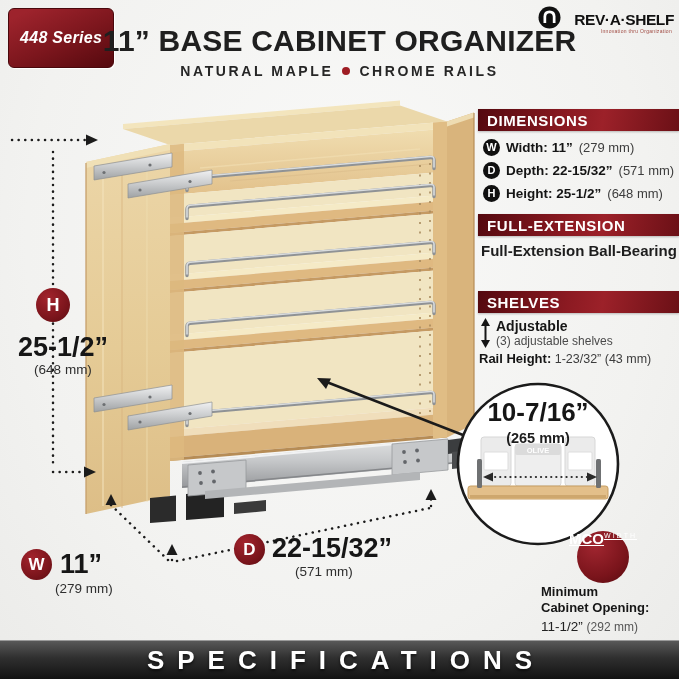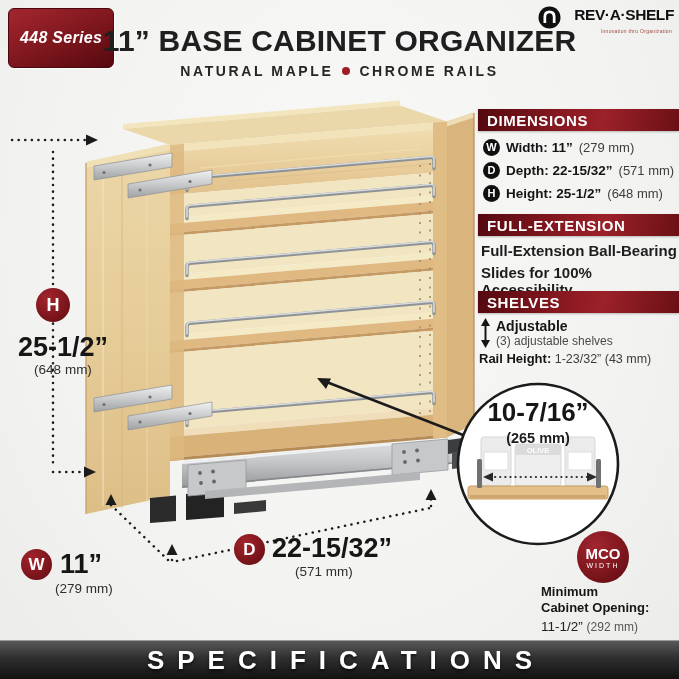--- a/index.html
+++ b/index.html
@@ -10,21 +10,21 @@
   }
   .abs{position:absolute;}
   
   .series-badge{
     left:8px;top:8px;padding:20px 11px;border-radius:6px;
     background:linear-gradient(155deg,#9d232c 10%,#7c161d 55%,#55090e 100%);
     border:1px solid #4a080c; box-shadow:1px 1px 0 rgba(255,255,255,.9);
     color:#fff;font-style:italic;font-weight:700;font-size:16px;letter-spacing:.3px;
   }
   .logo{right:5px;top:6px;display:flex;flex-direction:column;align-items:flex-end;}
-  .logo-row{display:flex;align-items:flex-start;gap:13px;}
+  .logo-row{display:flex;align-items:flex-end;gap:13px;}
   .logo-name{font-weight:700;font-size:15.5px;letter-spacing:-.4px;color:#101010;}
   .logo-tag{font-size:5px;color:#a04a42;margin-top:-1px;margin-right:2px;letter-spacing:.3px;}
   .title{left:0;right:0;top:24px;text-align:center;font-weight:700;font-size:30px;color:#1f1f1f;letter-spacing:.2px;}
   .subtitle{left:0;right:0;top:63px;display:flex;justify-content:center;align-items:center;gap:9px;
     font-weight:700;font-size:14px;letter-spacing:2.6px;color:#262626;}
   .subtitle .dot{width:8px;height:8px;border-radius:50%;background:#9e1c23;}
   
   .bar{
     left:478px;width:201px;height:22px;display:flex;align-items:center;
     background:linear-gradient(100deg,#54090f 0%,#8c1a22 45%,#9c2129 62%,#6b1016 100%);
@@ -42,21 +42,21 @@
   .sh-rail{left:479px;font-size:12.5px;color:#3c3c3c;white-space:nowrap;}
   .sh-rail b{font-size:13px;color:#151515;}
   
   .m-badge{border-radius:50%;background:radial-gradient(circle at 35% 30%,#a3242d,#7c151c 60%,#5c0c11);
     color:#fff;font-weight:700;display:flex;align-items:center;justify-content:center;}
   .big-val{font-weight:700;font-size:27px;color:#161616;white-space:nowrap;}
   .sm-val{font-size:13.5px;color:#2e2e2e;white-space:nowrap;}
   
   .mco-circle{left:577px;top:531px;width:52px;height:52px;border-radius:50%;
     background:radial-gradient(circle at 35% 28%,#a12630,#7a141b 62%,#560a0f);
-    display:flex;flex-direction:column;align-items:center;justify-content:center;color:#fff;}
+    display:flex;flex-direction:row;justify-content:center;color:#fff;text-decoration:underline;}
   .mco-abbr{font-weight:700;font-size:15px;line-height:15px;}
   .mco-sub{font-size:7px;letter-spacing:2px;margin-top:1px;}
   .mco-text{left:541px;top:584px;width:124px;text-align:left;}
   .mco-l{font-weight:700;font-size:13px;color:#161616;line-height:15.5px;}
   .mco-v{margin-top:4px;font-size:13.5px;color:#222;}
   .mco-v small{font-size:12px;color:#555;}
   
   .footer{
     left:0;top:640px;width:679px;height:39px;display:flex;align-items:center;justify-content:center;
     background:linear-gradient(180deg,#585858 0%,#2f2f2f 45%,#121212 100%);
@@ -284,23 +284,20 @@
   </div>
   <div class="abs dim-row" style="top:183px">
     <span class="dim-ic">H</span>
     <span class="dim-b"><span>Height:</span>
       <span>25-1/2”</span></span>
     <span class="dim-m">(648 mm)</span>
   </div>
 
   <div class="abs bar" style="top:214px">FULL-EXTENSION</div>
   <div class="abs fe-line" style="top:242px">Full-Extension Ball-Bearing</div>
-  <div class="abs fe-line" style="top:264px">
-    <span>Slides for </span><span>100%</span><span> Accessibility</span>
-  </div>
 
   <div class="abs bar" style="top:291px">SHELVES</div>
   <span class="abs" style="left:480px;top:318px">
     <svg width="11" height="30" viewBox="0 0 11 30">
       <line x1="5.5" y1="6" x2="5.5" y2="24" stroke="#161616" stroke-width="2"></line>
       <polygon points="5.5,0 1,8 10,8" fill="#161616"></polygon>
       <polygon points="5.5,30 1,22 10,22" fill="#161616"></polygon>
     </svg>
   </span>
   <div class="abs sh-adj" style="top:318px">Adjustable</div>

